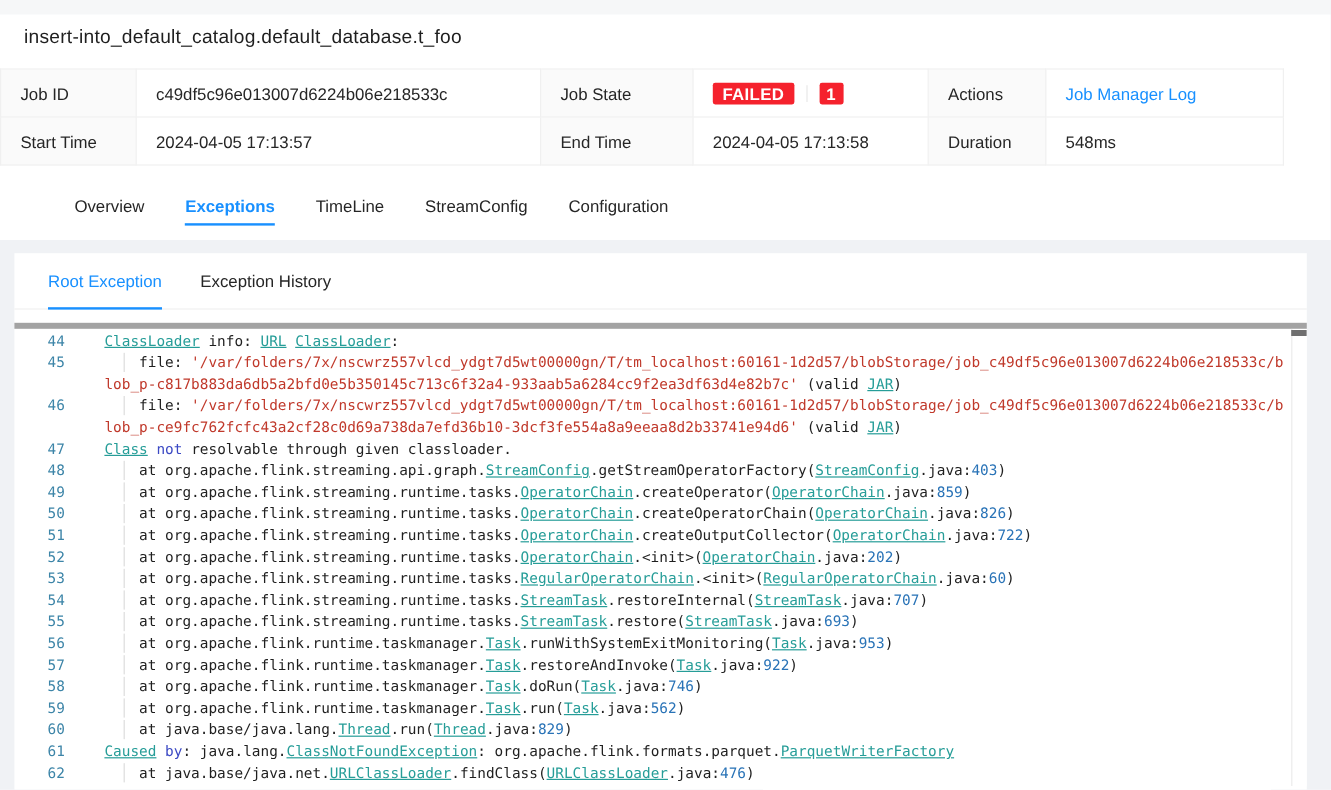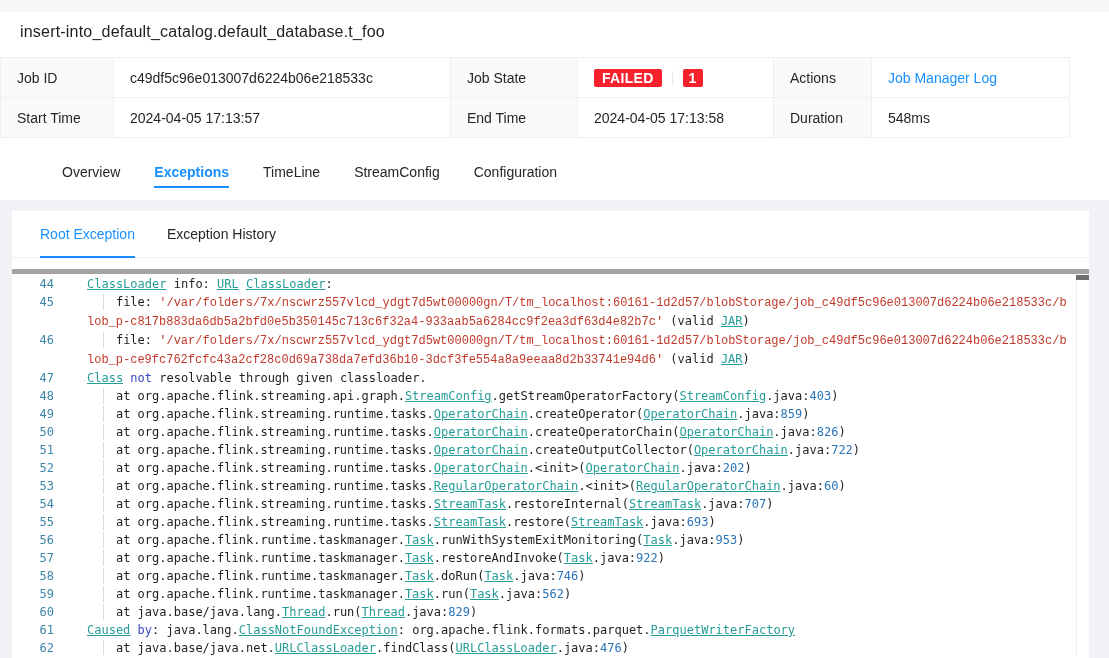--- a/index.html
+++ b/index.html
@@ -34,21 +34,21 @@
 
   
   .code-wrap { position:relative; margin-top:11px; border-top:5px solid #a3a3a3; height:386px; overflow:hidden; }
   .code-lines { font-family:"DejaVu Sans Mono", monospace; font-size:12px; line-height:18px; padding-top:1px; }
   .code-line { display:flex; }
   .ln { flex:0 0 56px; text-align:right; padding-right:14px; color:var(--line-number,#3d85a8); user-select:none; }
   .lc { position:relative; flex:1; padding-left:19px; padding-right:16px; white-space:pre-wrap; word-break:break-all; color:var(--code-plain,#1f1f1f); }
   .guide { position:absolute; left:35px; top:1px; width:1px; height:16px; background:#dcdcdc; }
   .c-p { color:var(--code-plain,#1f1f1f); }
   .c-t { color:var(--code-type,#269d98);text-decoration:underline; }
-  .c-s { color:var(--code-string,#c0392b);font-family:Liberation Mono, monospace; }
+  .c-s { color:var(--code-string,#c0392b); }
   .c-n { color:var(--code-number,#2973b7); }
   .c-k { color:var(--code-keyword,#3b49c4); }
 
   .vscroll { position:absolute; top:0; right:0; bottom:0; width:13px; border-left:1px solid #ececec; background:#fff; }
   .vthumb { position:absolute; top:1px; left:-1px; right:0; height:5px; background:#6f6f6f; }
 </style>
 </head>
 <body>
 
 <div class="topstrip"></div>

